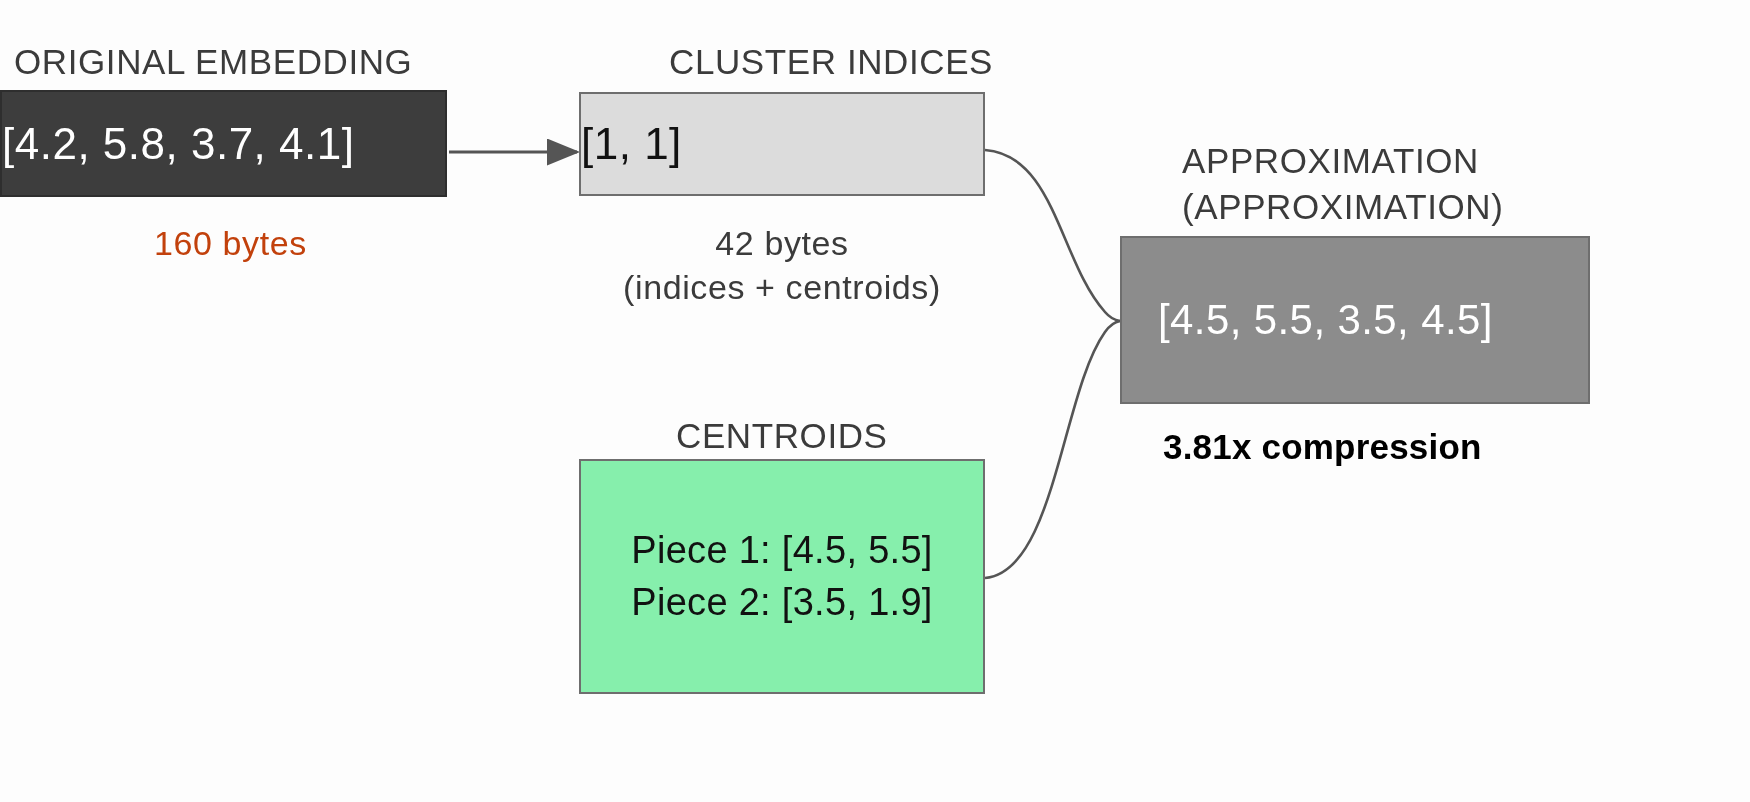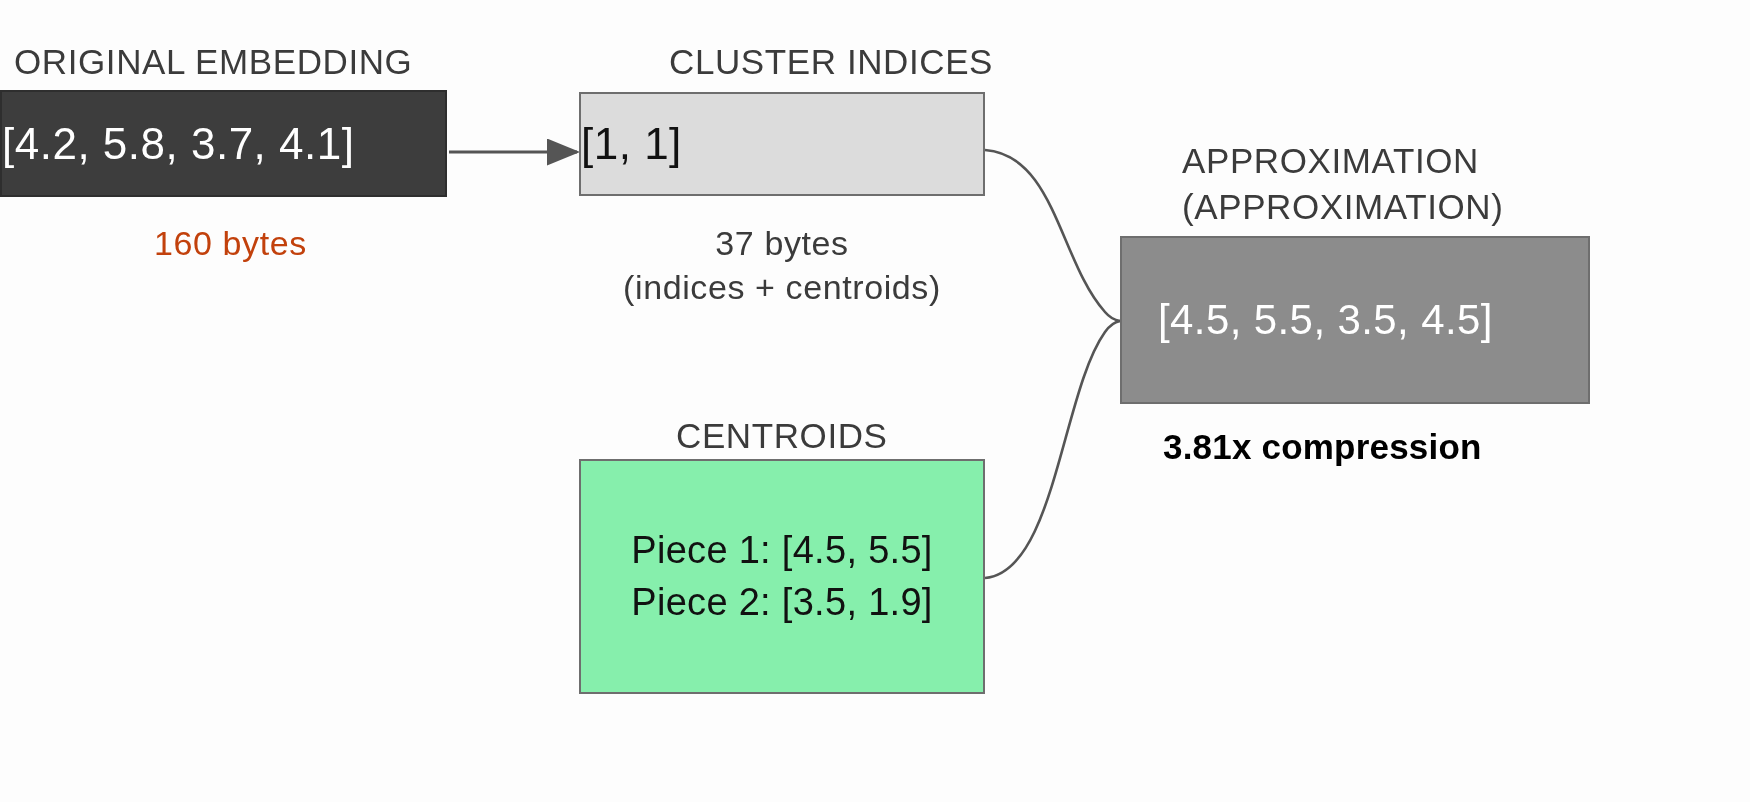--- a/index.html
+++ b/index.html
@@ -178,21 +178,21 @@
   <div class="box" id="orig-box">
     <span class="val">[4.2, 5.8, 3.7, 4.1]</span>
   </div>
   <div class="lbl cap" id="orig-bytes">160 bytes</div>
 
   <div class="lbl" id="idx-title">CLUSTER INDICES</div>
   <div class="box" id="idx-box">
     <span class="val">[1, 1]</span>
   </div>
   <div class="lbl cap" id="idx-cap">
-    <span>37 bytes</span>
+    <span>42 bytes</span>
     <span class="l2">(indices + centroids)</span>
   </div>
 
   <div class="lbl" id="cent-title">CENTROIDS</div>
   <div class="box" id="cent-box">
     <span class="row">Piece 1: [4.5, 5.5]</span>
     <span class="row">Piece 2: [3.5, 1.9]</span>
   </div>
 
   <div class="lbl" id="recon-title">

